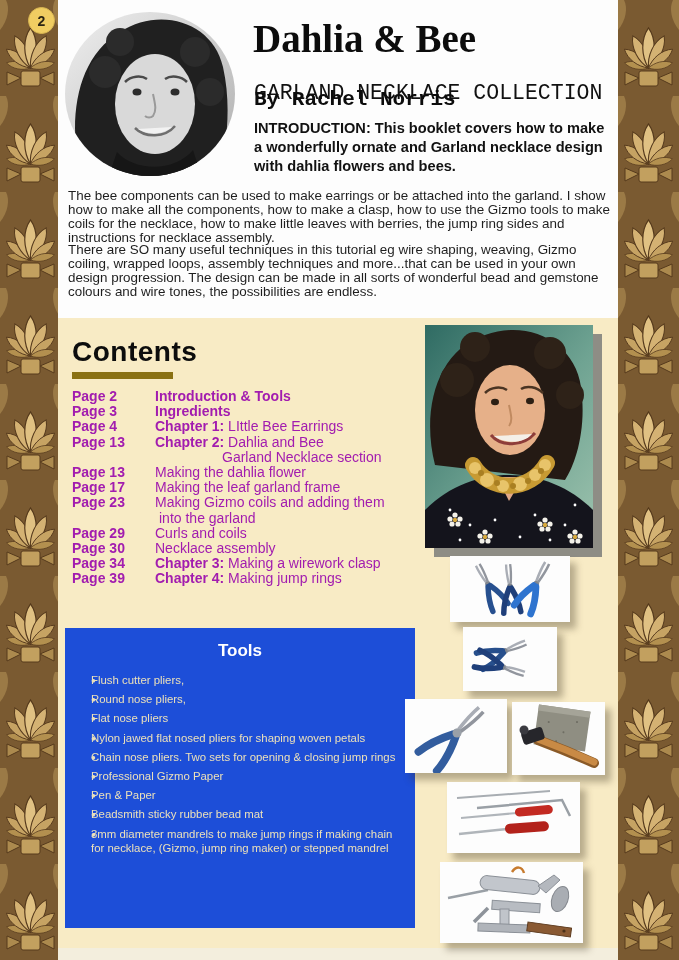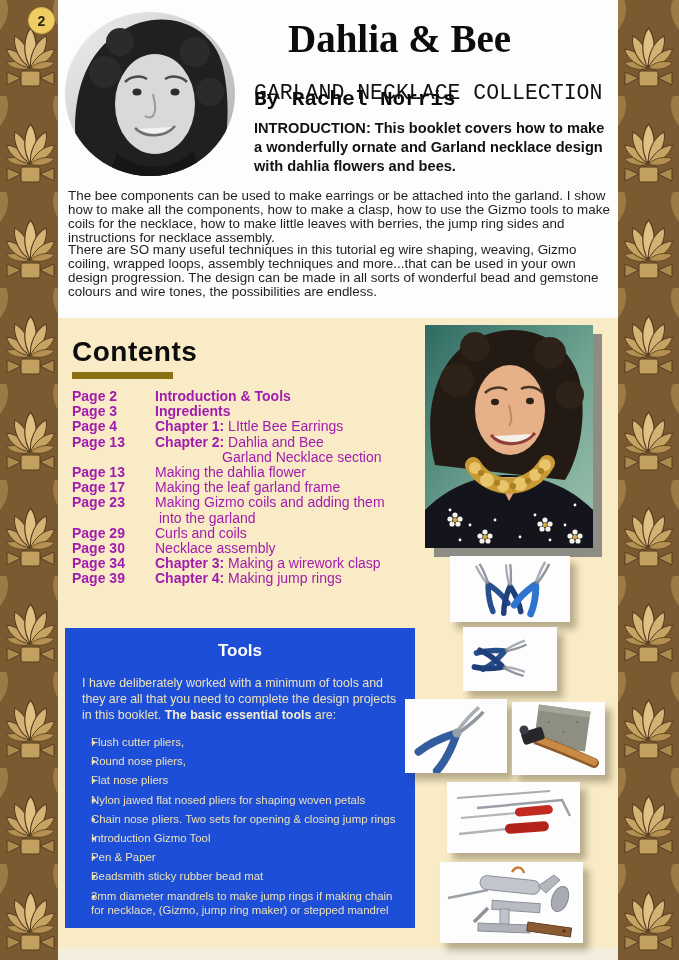--- a/index.html
+++ b/index.html
@@ -16,21 +16,21 @@
   .bottom-strip{left:58px;top:948px;width:560px;height:12px;background:#f3eedd;}
 
   
   .badge{left:28px;top:7px;width:27px;height:27px;border-radius:50%;background:#f0cd62;
     border:1px solid #d9b652;color:#2a2413;font-size:14px;font-weight:bold;
     display:flex;align-items:center;justify-content:center;box-sizing:border-box;}
 
   
   .portrait-bw{left:65px;top:12px;}
   .title{left:253px;top:16px;font-family:"Liberation Serif",serif;font-weight:bold;
-    font-size:39px;line-height:46px;color:#0c0c0c;margin-left:35px;}
+    font-size:39px;line-height:46px;color:#0c0c0c;}
   .subtitle{left:254px;top:80px;font-family:Liberation Mono, monospace;font-size:21.5px;
     line-height:26px;color:#111;}
   .byline{left:254px;top:87px;font-family:Liberation Mono, monospace;font-weight:bold;
     font-size:21px;line-height:25px;color:#0c0c0c;}
   .intro{left:254px;top:119px;width:352px;font-size:14.6px;font-weight:bold;
     line-height:19px;color:#121212;}
 
   .para{left:68px;width:548px;font-size:13.4px;line-height:14px;color:#1e1e1e;}
   .para1{top:189px;}
   .para2{top:243px;}
@@ -290,28 +290,27 @@
           <circle cx="72" cy="158" r="3"></circle>
           <circle cx="88" cy="161" r="3"></circle>
           <circle cx="103" cy="156" r="3"></circle>
           <circle cx="116" cy="146" r="3"></circle>
         </g>
     </g>
   </svg>
 
   <div class="abs tools-box">
     <p class="tools-heading">Tools</p>
-    <p class="tools-intro"><span>I have deliberately worked with a minimum of tools and they are all that you need to complete the design projects in this booklet. </span><span class="b">The basic essential tools</span><span> are:</span></p>
     <ul class="tools-list">
         <li>Flush cutter pliers,</li>
         <li>Round nose pliers,</li>
         <li>Flat nose pliers</li>
         <li>Nylon jawed flat nosed pliers for shaping woven petals</li>
         <li>Chain nose pliers.  Two sets for opening &amp; closing  jump  rings</li>
-        <li>Introduction Gizmo Tool</li>
+        <li>Professional Gizmo Paper</li>
         <li>Pen &amp; Paper</li>
         <li>Beadsmith sticky rubber bead mat</li>
         <li>3mm diameter mandrels to make jump rings if making chain for necklace, (Gizmo, jump ring maker) or stepped mandrel</li>
       </ul>
   </div>
 
   <div class="abs photo-card pc1">
     <svg width="120" height="66" viewBox="0 0 120 66">
       <use href="#jaws" transform="translate(38,28) rotate(-28) scale(0.78)"></use>
       <use href="#hnd" transform="translate(38,28) rotate(-28) scale(0.78)" stroke="#27508f" stroke-width="7"></use>

